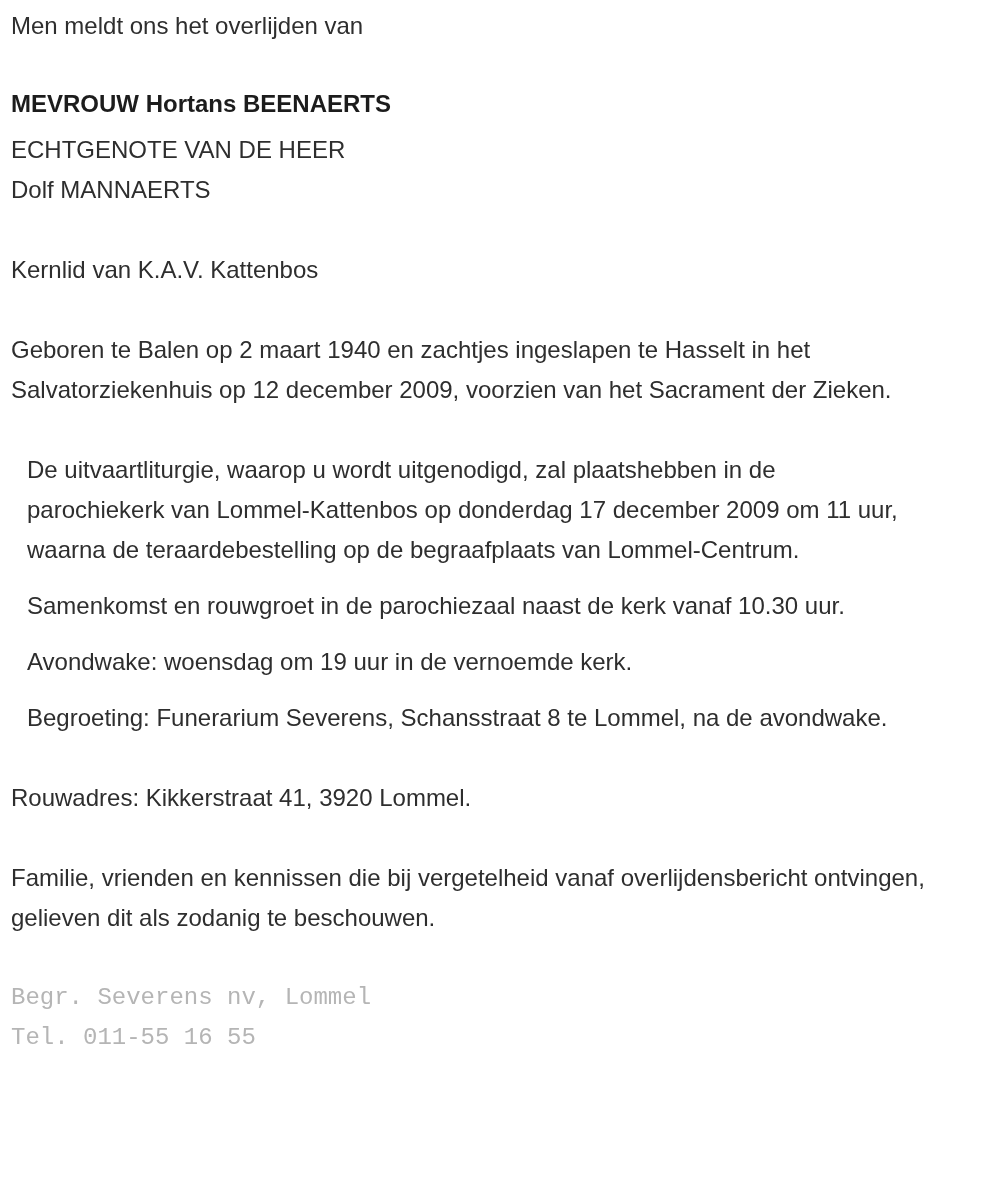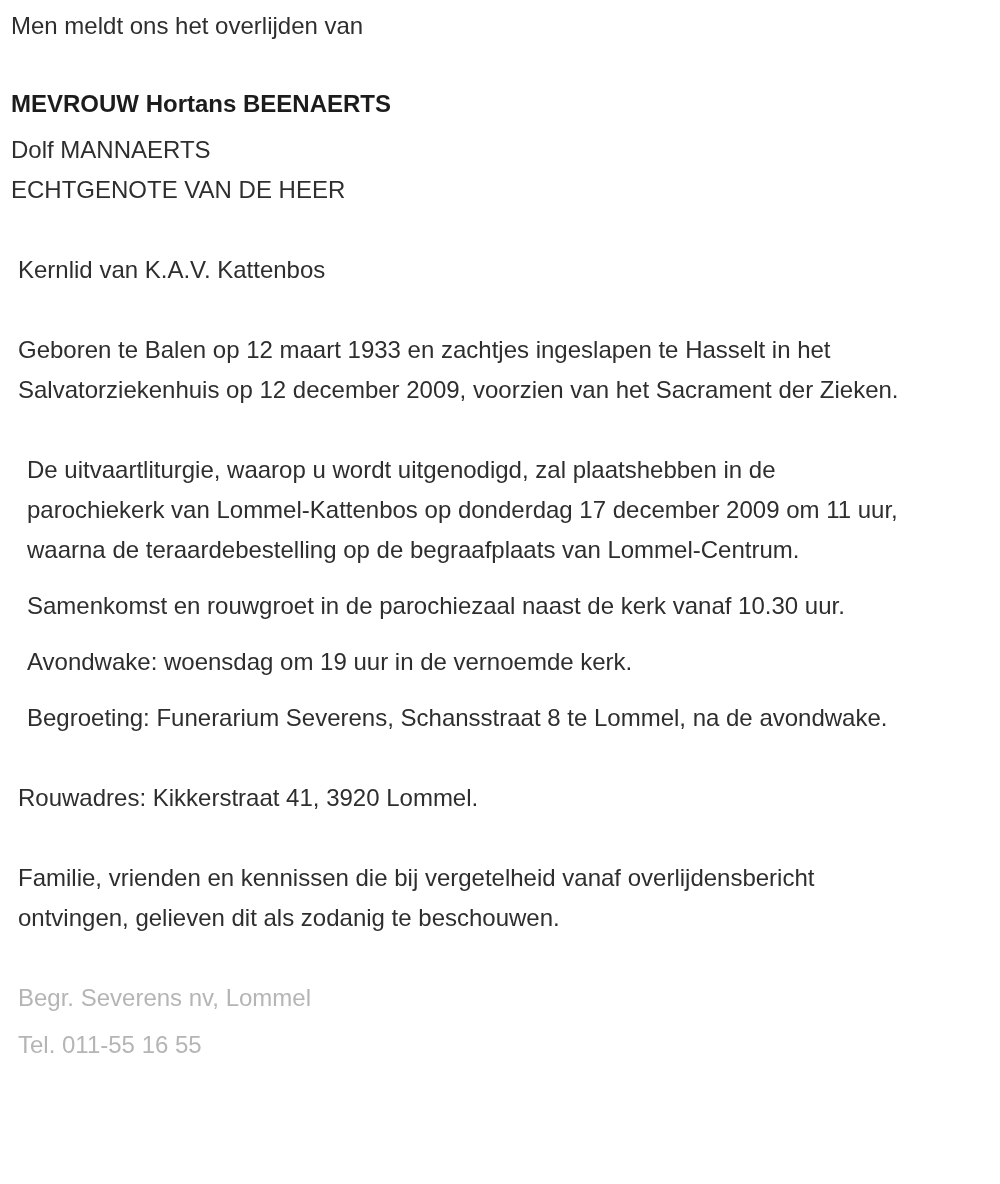--- a/index.html
+++ b/index.html
@@ -18,21 +18,21 @@
       font-family: "Liberation Sans", "DejaVu Sans", sans-serif;
       color: var(--text);
     }
     .page {
       width: 956px;
       min-height: 1184px;
       padding: 6px 30px 20px 11px;
       background: var(--background);
     }
     p {
-      margin: 7px;
+      margin: 0;
       font-size: 24px;
       line-height: 40px;
       font-weight: 400;
     }
     .intro {
       margin: 0;
     }
     h1.deceased-name {
       margin: 36px 0 4px 0;
       font-size: 24px;
@@ -46,44 +46,45 @@
     }
     .block {
       margin-top: 40px;
     }
     .funeral-block p {
       margin: 16px;
     }
     .footer-block {
       margin-top: 40px;
       color: var(--muted);
+      font-family: Liberation Mono, monospace;
     }
     .footer-block p {
       color: var(--muted);
     }
   </style>
 </head>
 <body>
 
 <div class="page">
 
   <p class="intro">Men meldt ons het overlijden van</p>
 
   <h1 class="deceased-name">MEVROUW Hortans BEENAERTS</h1>
 
+  <p class="spouse-line">ECHTGENOTE VAN DE HEER</p>
+
   <p class="spouse-line">Dolf MANNAERTS</p>
-
-  <p class="spouse-line">ECHTGENOTE VAN DE HEER</p>
 
   <div class="block">
     <p>Kernlid van K.A.V. Kattenbos</p>
   </div>
 
   <div class="block">
-    <p>Geboren te Balen op 12 maart 1933 en zachtjes ingeslapen te Hasselt in het Salvatorziekenhuis op 12 december 2009, voorzien van het Sacrament der Zieken.</p>
+    <p>Geboren te Balen op 2 maart 1940 en zachtjes ingeslapen te Hasselt in het Salvatorziekenhuis op 12 december 2009, voorzien van het Sacrament der Zieken.</p>
   </div>
 
   <div class="block funeral-block">
     <p>De uitvaartliturgie, waarop u wordt uitgenodigd, zal plaatshebben in de parochiekerk van Lommel-Kattenbos op donderdag 17 december 2009 om 11 uur, waarna de teraardebestelling op de begraafplaats van Lommel-Centrum.</p>
     <p>Samenkomst en rouwgroet in de parochiezaal naast de kerk vanaf 10.30 uur.</p>
     <p>Avondwake: woensdag om 19 uur in de vernoemde kerk.</p>
     <p>Begroeting: Funerarium Severens, Schansstraat 8 te Lommel, na de avondwake.</p>
   </div>
 
   <div class="block">

